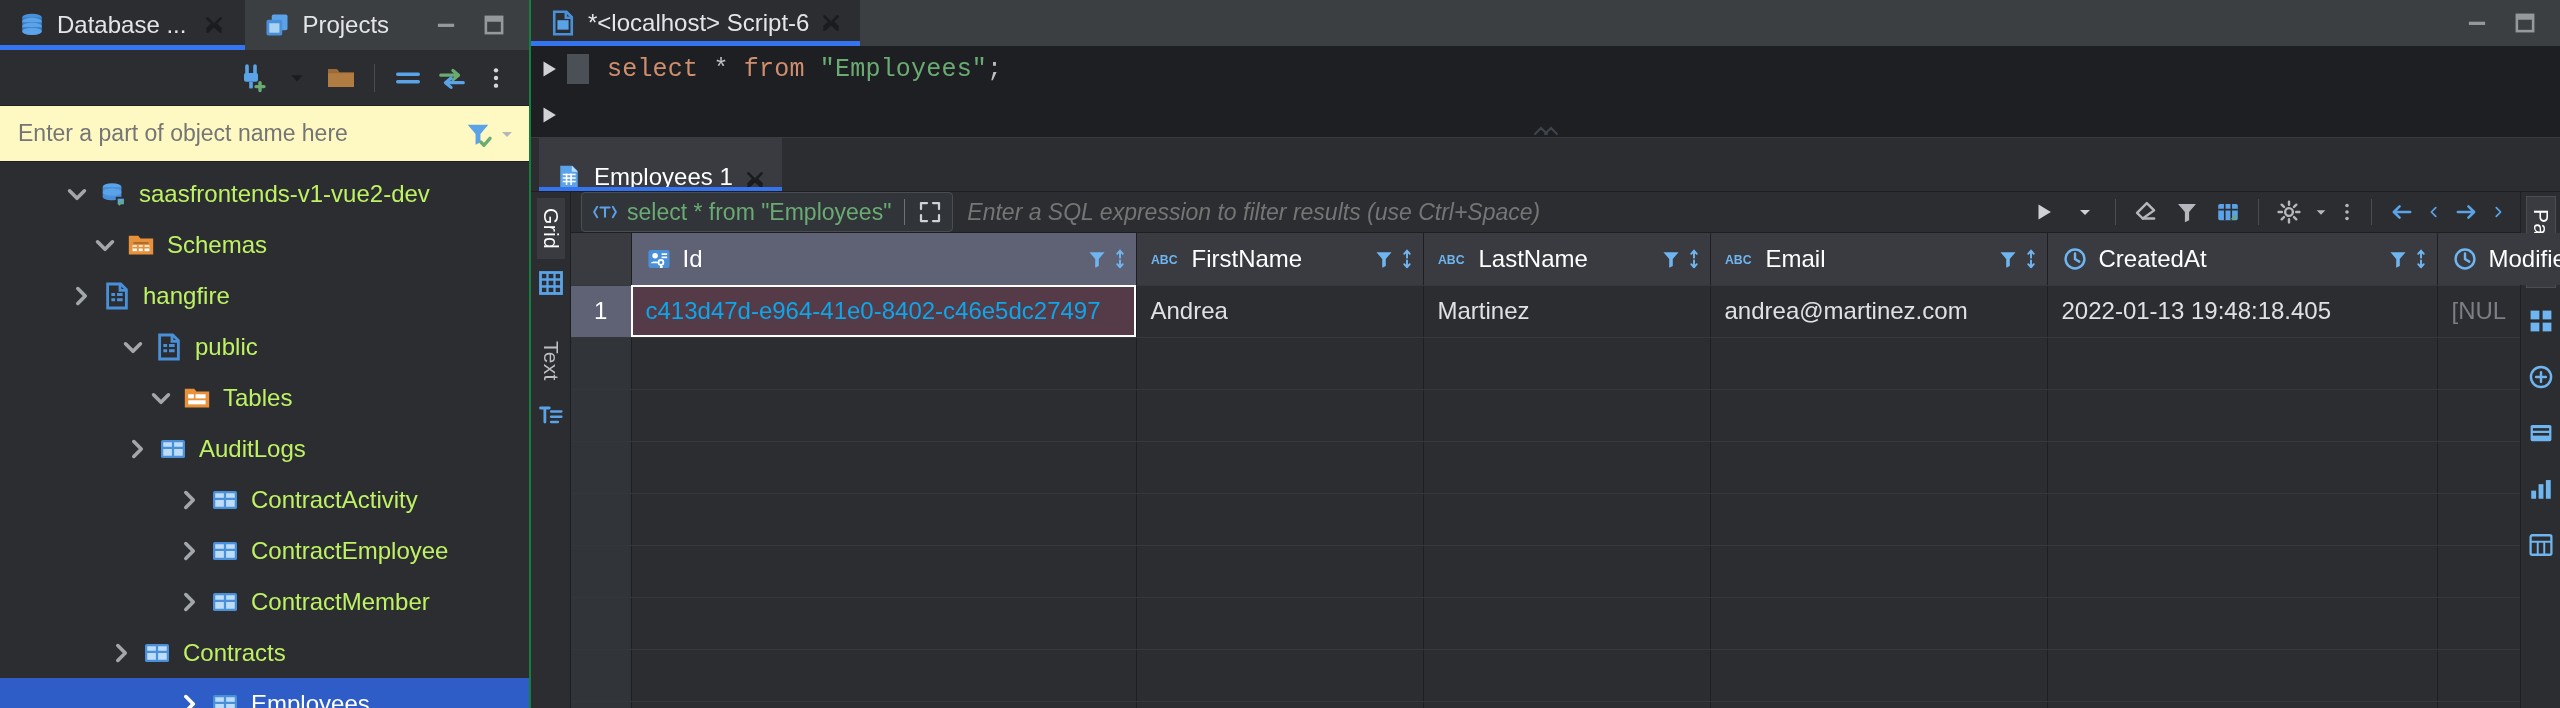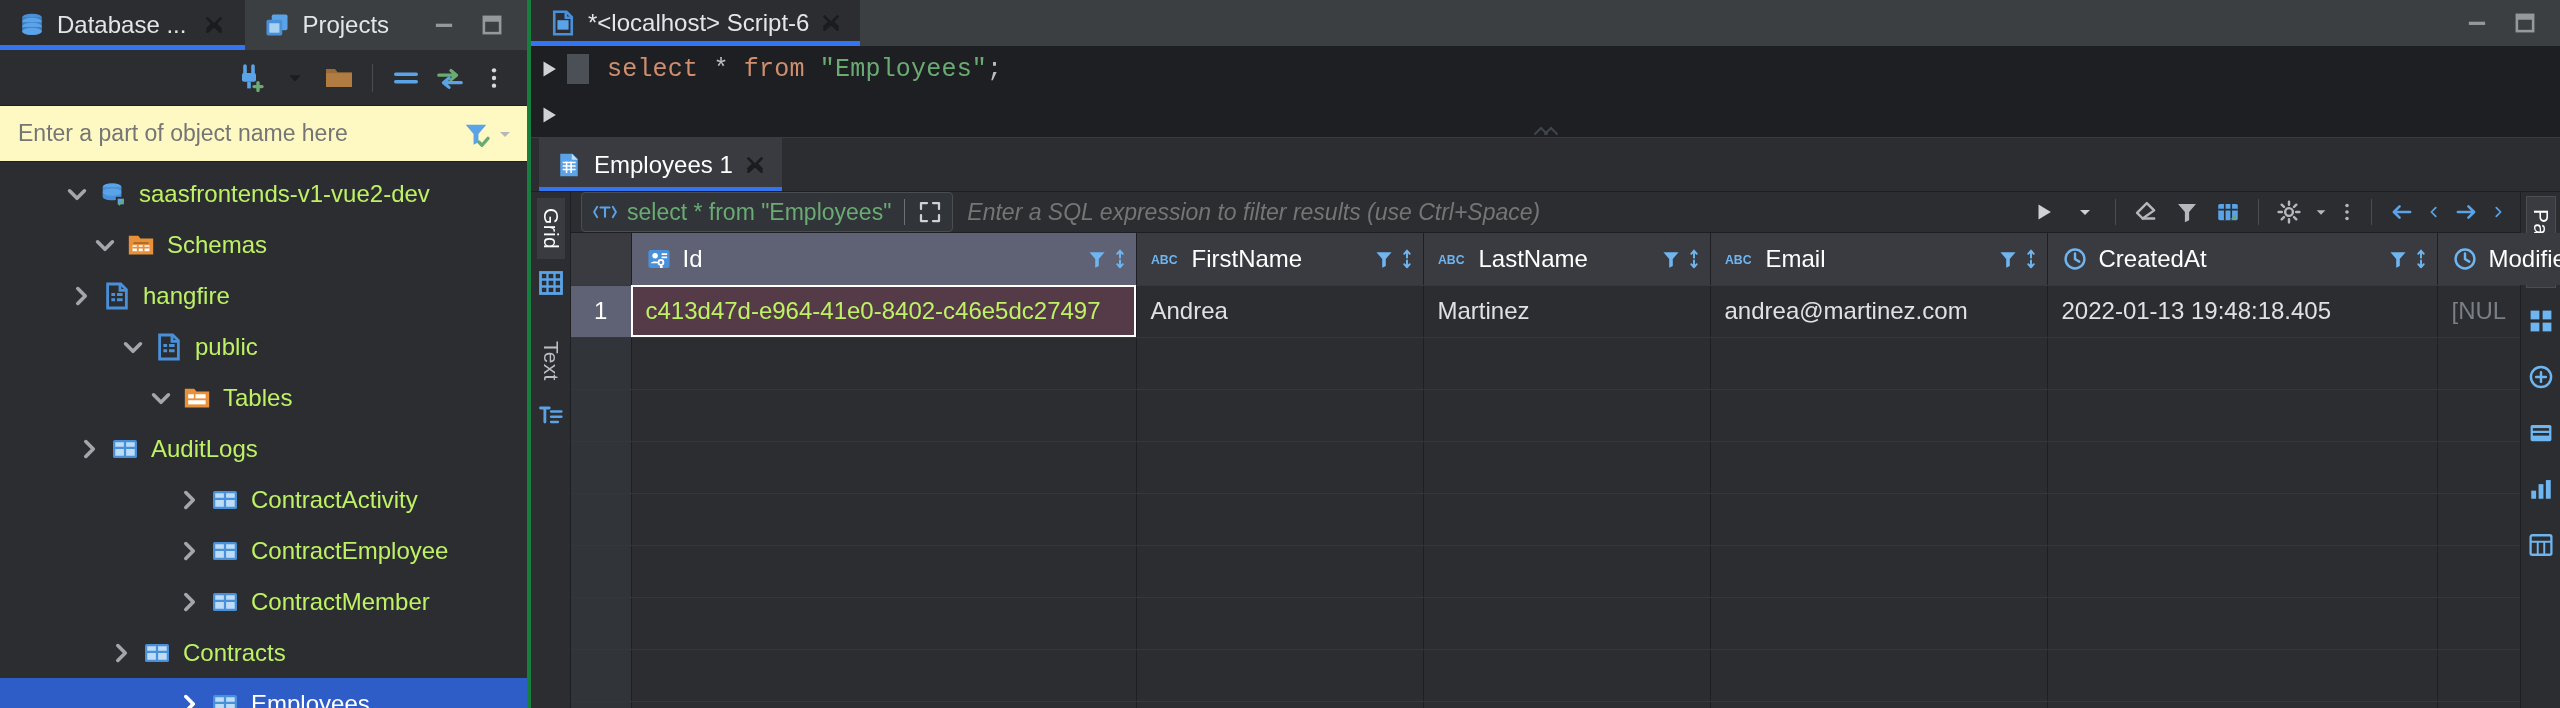--- a/index.html
+++ b/index.html
@@ -10,21 +10,21 @@
     overflow: hidden;
     color: #dfe1e5;
   }
   .app { position: relative; width: 2560px; height: 708px; display: flex; }
 
   
   .left-panel {
     width: 531px; height: 708px;
     background: #2b2d30;
     display: flex; flex-direction: column;
-    border-right: 4px solid #15803d;
+    border-right: 2px solid #15803d;
     flex: none;
   }
   .lp-tabs {
     height: 50px; display: flex; align-items: stretch;
     background: #3c3f41; position: relative;
   }
   .lp-tab {
     display: flex; align-items: center; gap: 11px;
     padding: 0 20px 0 18px;
     font-size: 24px; color: #e3e5e8; position: relative;
@@ -106,21 +106,21 @@
   .pn { color: #bcbec4; }
 
   .splitter-mark { position: absolute; left: 50%; top: 78px; transform: translateX(-50%); opacity:.55 }
 
   
   .res-tabs {
     height: 54px; background: #2b2d30; display: flex; align-items: stretch;
     padding-left: 8px; border-bottom: 1px solid #1e1f22;
   }
   .res-tab {
-    display: flex; align-items: center; gap: 11px; padding: 0 16px;
+    display: flex; align-items: flex-end; gap: 11px; padding: 0 16px;
     font-size: 24px; color: #ffffff; background: #393b40; position: relative;
   }
   .res-tab::after {
     content: ""; position: absolute; left: 0; right: 0; bottom: 0;
     height: 4px; background: #3574f0;
   }
 
   .res-body { flex: 1; display: flex; min-height: 0; background: #1e1f22; }
 
   .filter-bar {
@@ -170,21 +170,21 @@
   .th-in { display: flex; align-items: center; gap: 11px; width: 100%; }
   .th-label { flex: 1; overflow: hidden; text-overflow: ellipsis; }
   .th-ctl { display: flex; align-items: center; gap: 4px; flex: none; }
   .rownum {
     background: #5f6274; color: #ffffff; width: 60px; text-align: center !important;
     padding: 0 !important;
   }
   td.rownum.blank { background: #313438; }
   td { background: #2b2d30; color: #dfe1e5; }
   td.selcell {
-    background: #543b47; color: #bef264; outline: 2px solid #ffffff;
+    background: #543b47; color: #0ea5e9; outline: 2px solid #ffffff;
     outline-offset: -2px;
   }
   td.nulltxt { color: #7a7e85; }
   tr.emptyrow td { background: #2b2d30; height: 52px; }
   .corner-cell { background: #313438; width: 60px; }
 
   
   .rail {
     width: 40px; background: #2b2d30; border-left: 1px solid #1e1f22;
     display: flex; flex-direction: column; align-items: center;
@@ -393,21 +393,21 @@
           <svg class="svgw" width="30" height="30" viewBox="0 0 16 16">
             <path d="M1.5 3h5l1.2 1.5h6.8V13H1.5z" fill="#e8913a"></path>
             <rect x="3.3" y="6" width="3" height="2.2" fill="#fff"></rect>
             <rect x="7.2" y="6" width="5.4" height="2.2" fill="#fff"></rect>
             <rect x="3.3" y="9.2" width="9.3" height="2.2" fill="#fff"></rect>
           </svg>
         </span>
         <span>Tables</span>
       </div>
 
-      <div class="trow" style="padding-left:72px">
+      <div class="trow" style="padding-left:120px">
         <span class="chev">
           <svg class="svgw" width="34" height="34" viewBox="0 0 16 16">
               <path d="M6.5 4.5 L10 8 L6.5 11.5" stroke="#a3a6ab" stroke-width="1.7" fill="none" stroke-linecap="round" stroke-linejoin="round"></path>
             </svg>
         </span>
         <span class="ticon">
           <svg class="svgw" width="30" height="30" viewBox="0 0 16 16">
             <rect x="1.6" y="3.2" width="12.8" height="9.6" rx="1" fill="#4a90d9"></rect>
             <rect x="2.8" y="4.4" width="4.6" height="2.4" fill="#bcdcf7"></rect>
             <rect x="8.6" y="4.4" width="4.6" height="2.4" fill="#bcdcf7"></rect>

